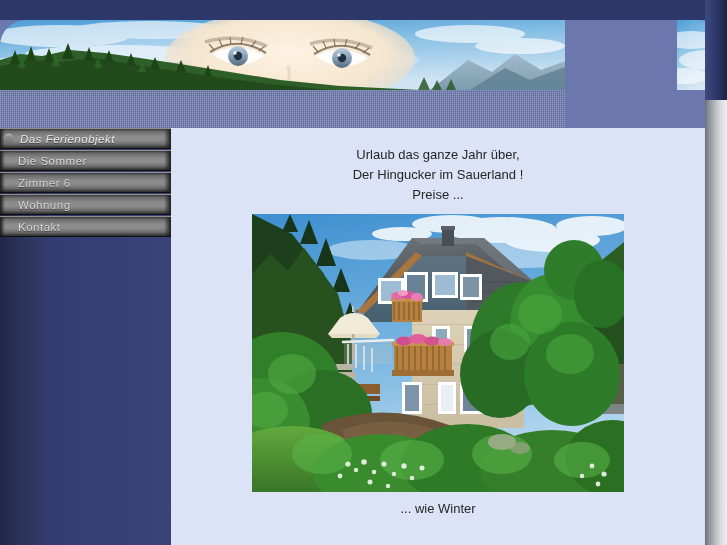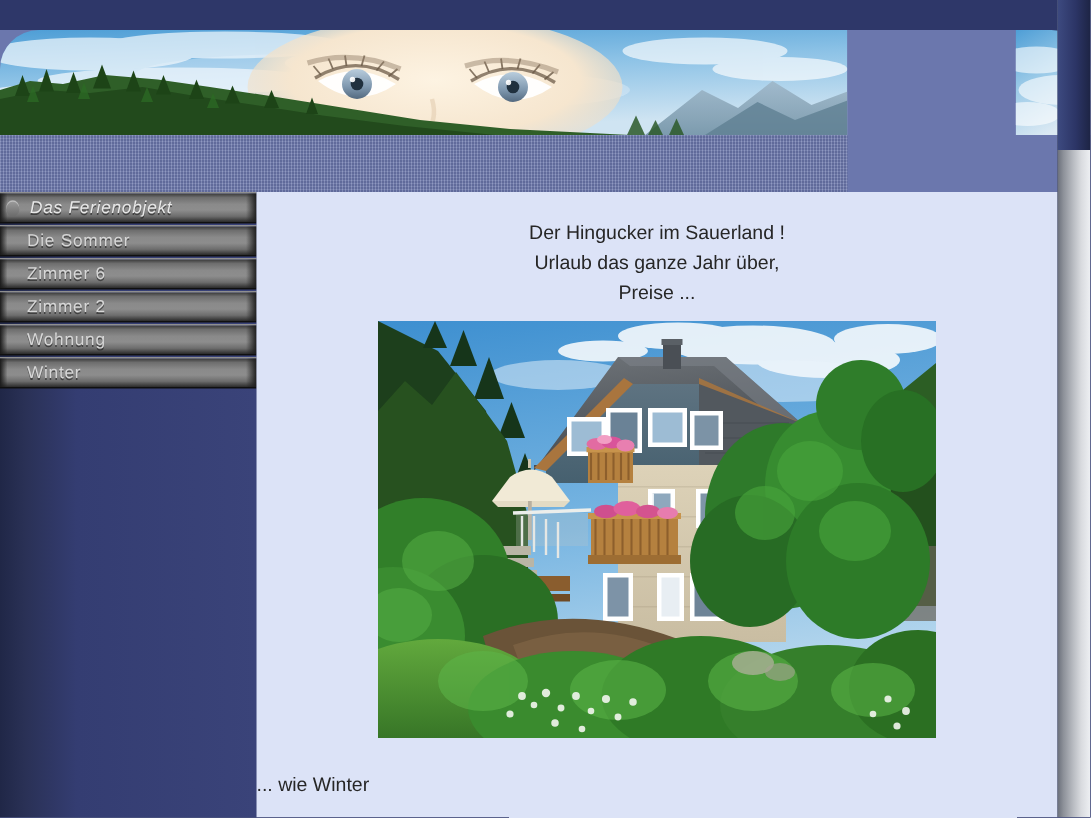--- a/index.html
+++ b/index.html
@@ -186,24 +186,25 @@
   .photo-block {
     margin: 9px auto 0 auto;
     width: 372px;
     height: 278px;
     overflow: hidden;
     background: #8fb6d8;
   }
   .photo-block svg { display: block; }
 
   .caption {
+    text-align: center;
     font-size: 13px;
     color: #262626;
     margin: 0;
-    padding-top: 23px;
+    padding-top: 9px;
     line-height: 16px;
   }
 </style>
 </head>
 <body>
 
 <div id="page">
 
   <div class="top-band"></div>
 
@@ -361,50 +362,45 @@
           <span class="menu-label">Die Sommer</span>
           <span class="edge-r"></span>
         </div>
 
         <div class="menu-item">
           <span class="edge-l"></span>
           <span class="menu-label">Zimmer 6</span>
           <span class="edge-r"></span>
         </div>
 
-        <div class="menu-item">
-          <span class="edge-l"></span>
-          <span class="menu-label">Zimmer 2</span>
-          <span class="edge-r"></span>
-        </div>
 
 
 
 
 
         <div class="menu-item">
           <span class="edge-l"></span>
           <span class="menu-label">Wohnung</span>
           <span class="edge-r"></span>
         </div>
 
         <div class="menu-item">
           <span class="edge-l"></span>
-          <span class="menu-label">Winter</span>
+          <span class="menu-label">Kontakt</span>
           <span class="edge-r"></span>
         </div>
 
       </nav>
     </div>
 
     <div class="content-panel">
 
       <div class="headline">
+        <div>Urlaub das ganze Jahr über,</div>
         <div>Der Hingucker im Sauerland !</div>
-        <div>Urlaub das ganze Jahr über,</div>
         <div>Preise ...</div>
       </div>
 
       <div class="photo-block">
         <svg width="372" height="278" viewBox="0 0 372 278" xmlns="http://www.w3.org/2000/svg">
           <defs>
             <linearGradient id="sky3" x1="0" y1="0" x2="0.2" y2="1">
               <stop offset="0%" stop-color="#3d8fd0"></stop>
               <stop offset="55%" stop-color="#79b6e2"></stop>
               <stop offset="100%" stop-color="#bfdcef"></stop>

